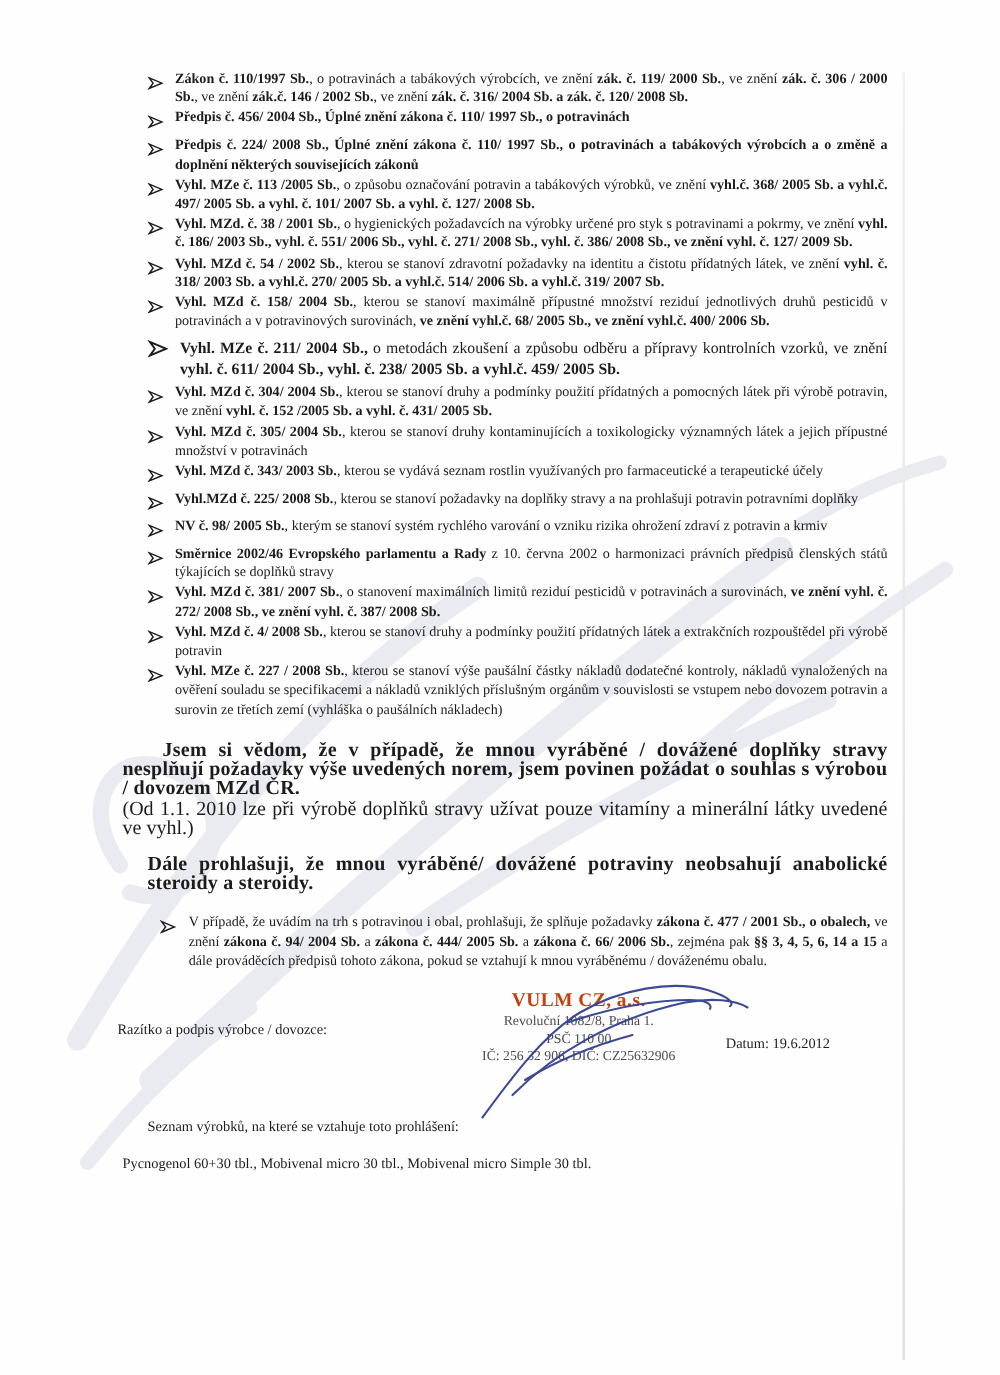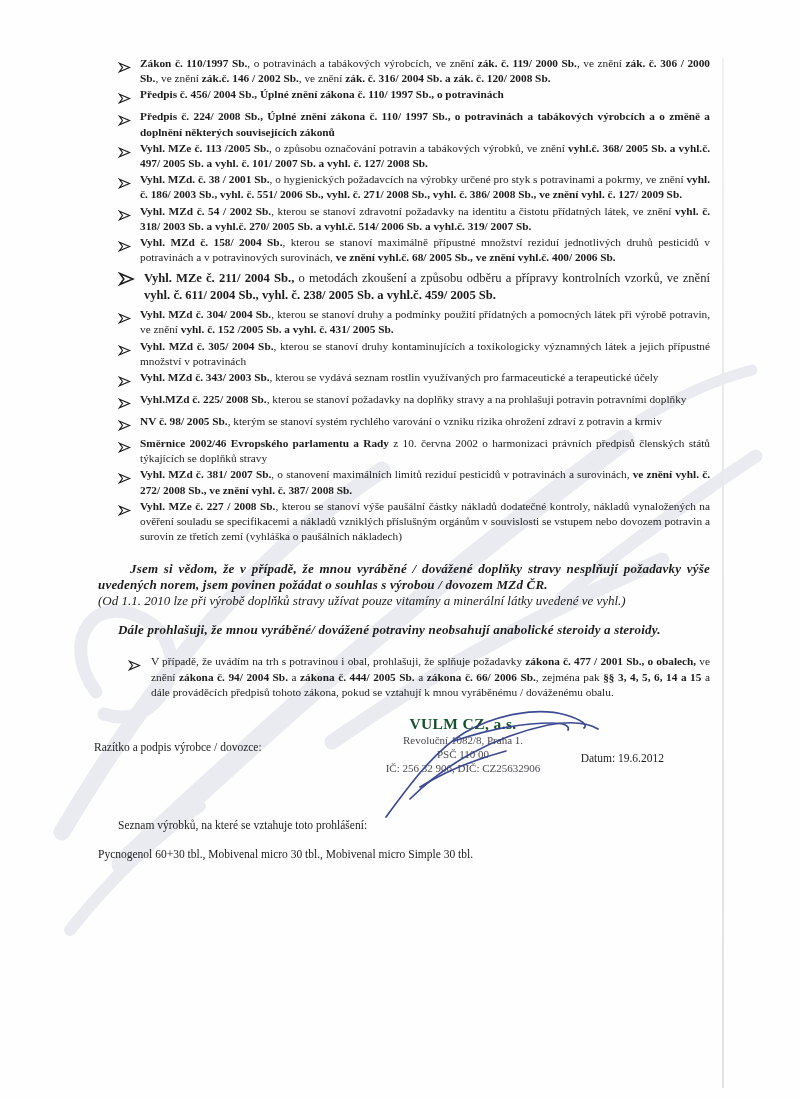--- a/index.html
+++ b/index.html
@@ -16,33 +16,33 @@
   
   .law-list{display:block;}
   .li{display:flex; align-items:flex-start; padding-left:20px; margin-bottom:1px;}
   .li .arrow{flex:none; width:15px; margin-right:7px; padding-top:3px;}
   .li .txt{flex:1; font-size:11.3px; line-height:15.2px; text-align:justify;}
   .li.large{margin:5px 0 4px 0;}
   .li.large .txt{font-size:12.6px; line-height:16.4px;}
   .li.large .arrow{width:19px; padding-top:2px;}
   .b{font-weight:bold;}
 
-  .para{font-size:13px; line-height:15.2px; text-align:justify; margin:0;font-style:italic;}
+  .para{font-size:16px; line-height:15.2px; text-align:justify; margin:0;}
   .para.aware{font-weight:bold; text-indent:32px; margin-top:17px; letter-spacing:.2px;}
   .para.note{margin-top:1px;}
   .para.declare2{font-weight:bold; margin-top:14px; padding-left:20px; letter-spacing:.2px;}
 
   .pack-bullet{display:flex; align-items:flex-start; margin-top:17px; padding-left:30px;}
   .pack-bullet .arrow{flex:none; width:15px; margin-right:8px; padding-top:3px;}
   .pack-bullet .txt{flex:1; font-size:11.3px; line-height:15.4px; text-align:justify;}
 
   .sig-row{position:relative; height:86px; margin-top:10px;}
   .sig-label{position:absolute; left:-4px; top:30px; font-size:11.5px;}
   .stamp{position:absolute; left:232px; top:4px; width:266px; text-align:center;}
-  .stamp .company{font-size:15.5px; font-weight:bold; color:#14532d; letter-spacing:.4px;}
+  .stamp .company{font-size:15.5px; font-weight:bold; color:#c2410c; letter-spacing:.4px;}
   .stamp .line{font-size:11px; color:#4c4c52; line-height:14px;}
   .sig-ink{position:absolute; left:150px; top:-16px; width:360px; height:132px; pointer-events:none;}
   .sig-date{position:absolute; right:46px; top:28px; font-size:11.5px;margin-top:13px;}
 
   .products-heading{font-size:11.5px; margin-top:22px;margin-left:20px;}
   .products-line{font-size:11.5px; margin-top:17px;}
 </style>
 </head>
 <body>
 
@@ -152,20 +152,26 @@
         <div class="li">
           <span class="arrow"><svg viewBox="0 0 12 10" width="13" height="11">
               <path d="M1.3 1.1 L10.6 5 L1.3 8.9 L4.1 5 Z" fill="#fdfdfd" stroke="#1c1c1c" stroke-width="1.1" stroke-linejoin="miter"></path>
             </svg></span>
           <span class="txt"><span class="b">Vyhl. MZd č. 381/ 2007 Sb.</span><span>, o stanovení maximálních limitů reziduí pesticidů v potravinách a surovinách, </span><span class="b">ve znění vyhl. č. 272/ 2008 Sb., ve znění vyhl. č. 387/ 2008 Sb.</span></span>
         </div>
         <div class="li">
           <span class="arrow"><svg viewBox="0 0 12 10" width="13" height="11">
               <path d="M1.3 1.1 L10.6 5 L1.3 8.9 L4.1 5 Z" fill="#fdfdfd" stroke="#1c1c1c" stroke-width="1.1" stroke-linejoin="miter"></path>
             </svg></span>
+          <span class="txt"><span class="b">Vyhl. MZd č. 4/ 2008 Sb.</span><span>, kterou se stanoví druhy a podmínky použití přídatných látek a extrakčních rozpouštědel při výrobě potravin</span></span>
+        </div>
+        <div class="li">
+          <span class="arrow"><svg viewBox="0 0 12 10" width="13" height="11">
+              <path d="M1.3 1.1 L10.6 5 L1.3 8.9 L4.1 5 Z" fill="#fdfdfd" stroke="#1c1c1c" stroke-width="1.1" stroke-linejoin="miter"></path>
+            </svg></span>
           <span class="txt"><span class="b">Vyhl. MZe č. 227 / 2008 Sb.</span><span>, kterou se stanoví výše paušální částky nákladů dodatečné kontroly, nákladů vynaložených na ověření souladu se specifikacemi a nákladů vzniklých příslušným orgánům v souvislosti se vstupem nebo dovozem potravin a surovin ze třetích zemí (vyhláška o paušálních nákladech)</span></span>
         </div>
       </div>
 
     <p class="para aware">Jsem si vědom, že v případě, že mnou vyráběné / dovážené doplňky stravy nesplňují požadavky výše uvedených norem, jsem povinen požádat o souhlas s výrobou / dovozem MZd ČR.</p>
     <p class="para note">(Od 1.1. 2010 lze při výrobě doplňků stravy užívat pouze vitamíny a minerální látky uvedené ve vyhl.)</p>
     <p class="para declare2">Dále prohlašuji, že mnou vyráběné/ dovážené potraviny neobsahují anabolické steroidy a steroidy.</p>
 
     <div class="pack-bullet">
       <span class="arrow">

